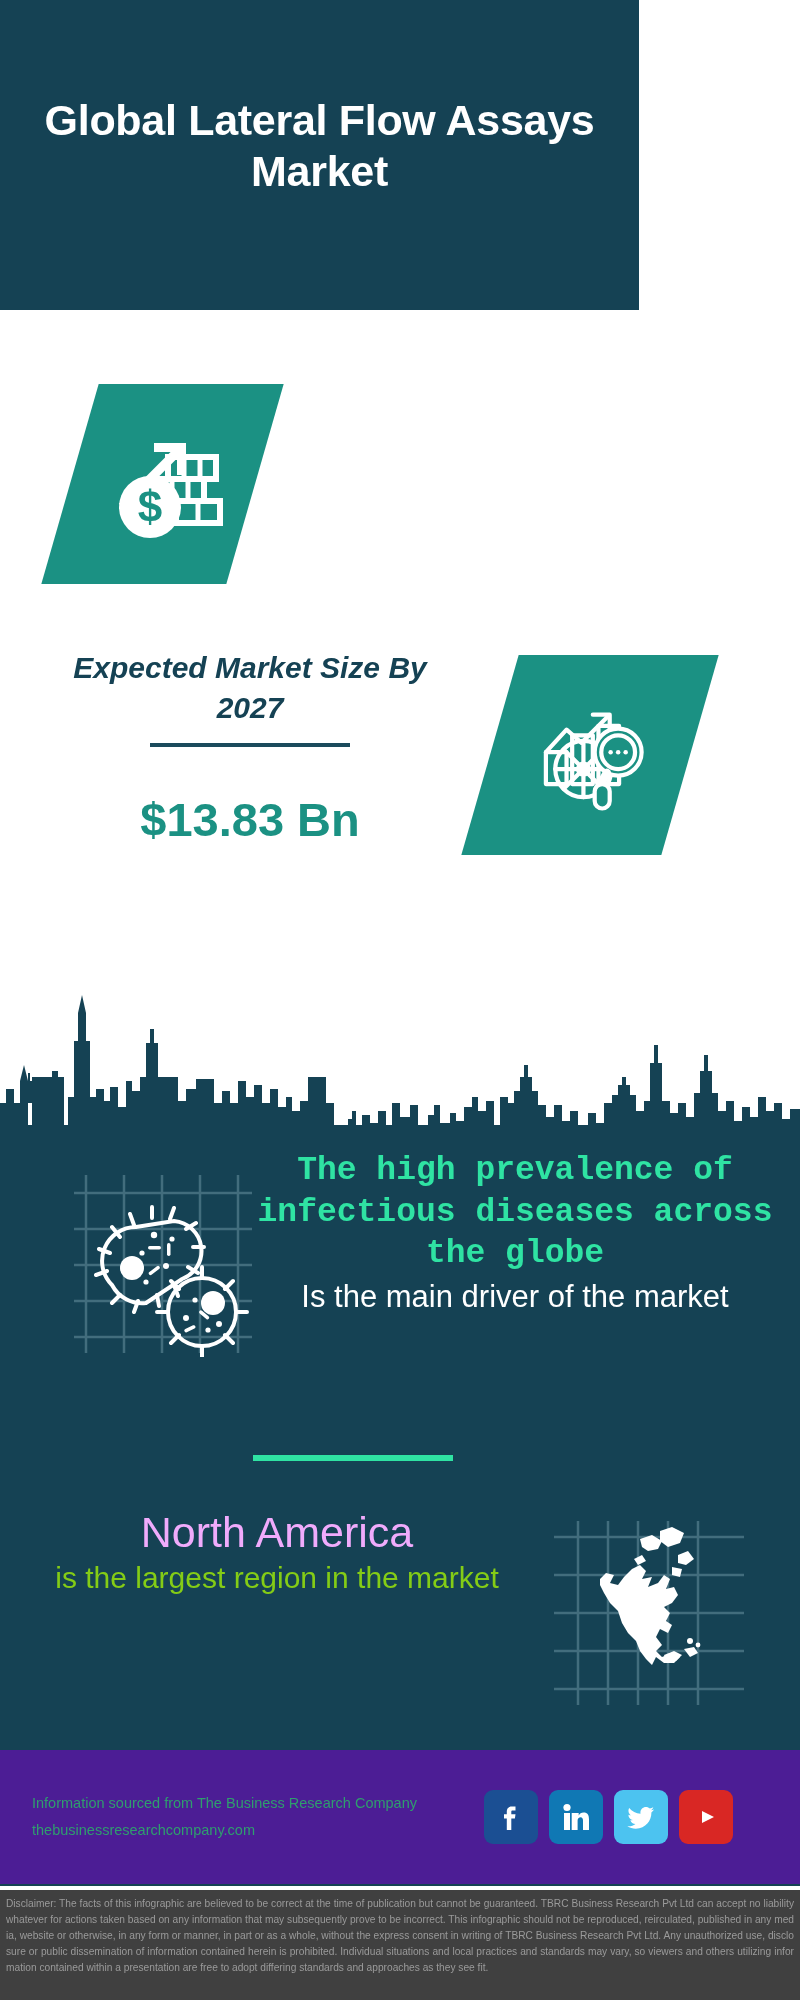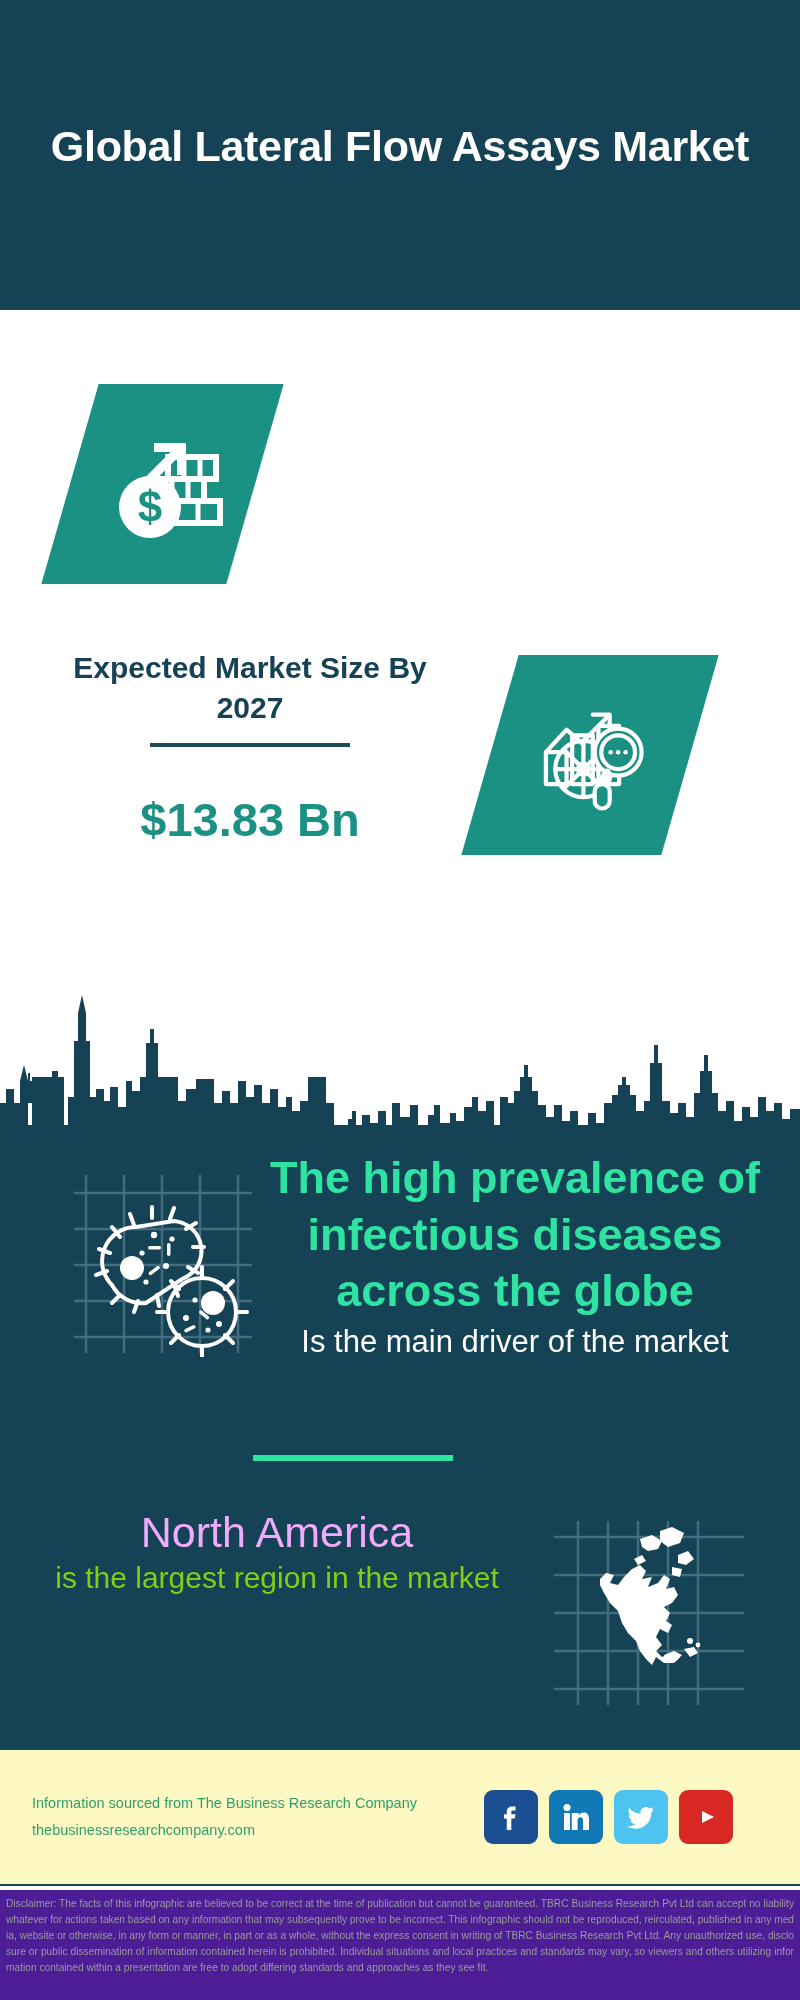--- a/index.html
+++ b/index.html
@@ -6,21 +6,21 @@
   html,body { width:800px; height:2000px; }
   body {
     font-family:"Liberation Sans", sans-serif;
     background:#ffffff;
     width:800px; height:2000px;
     position:relative; overflow:hidden;
   }
 
   
   #header {
-    position:absolute; left:0; top:0; width:800px; height:310px;
+    position:absolute; left:0; top:0; width:639px; height:310px;
     background:#154254;
     display:flex; align-items:center; justify-content:center;
   }
   #header-title {
     color:#ffffff;
     font-size:43px;
     font-weight:bold;
     line-height:1.18;
     text-align:center;
     letter-spacing:-0.3px;
@@ -56,21 +56,21 @@
     width:200px; height:4px; background:#1b4b5c; margin:16px auto 10px auto;
   }
   #growth-value {
     color:#1b9183; font-size:55px; font-weight:bold; line-height:1.05;
   }
 
   
   #size-block {
     position:absolute; left:55px; top:338px; width:390px; text-align:center;
   }
-  #size-label { color:#154254; font-size:30px; font-weight:bold; line-height:1.32; }
+  #size-label { color:#154254; font-size:30px; font-weight:bold; line-height:1.32;font-style:italic; }
   #size-value { color:#1b9183; font-size:47px; font-weight:bold; line-height:1.05;margin-top:48px; }
   #size-icon-tile { left:490px; top:345px; width:200px; height:200px; }
 
   
   #skyline-wrap {
     position:absolute; left:0; top:985px; width:800px; height:155px;
     overflow:hidden;
   }
   #skyline-wrap svg { display:block; width:800px; height:155px; }
 
@@ -79,62 +79,62 @@
     position:absolute; left:0; top:1125px; width:800px; height:625px;
     background:#154254;
   }
 
   
   #bacteria-icon { position:absolute; left:62px; top:42px; width:195px; height:190px; }
   #driver-block {
     position:absolute; left:255px; top:25px; width:520px; text-align:center;
   }
   #driver-headline {
-    color:#2FE3A3; font-size:45px; font-weight:bold; line-height:1.26;
+    color:#2FE3A3; font-size:33px; font-weight:bold; line-height:1.26;font-family:Liberation Mono, monospace;
   }
   #driver-sub {
     color:#ffffff; font-size:31px; font-weight:normal; line-height:1.28; margin-top:2px;
   }
   #green-divider {
     position:absolute; left:253px; top:1455px; width:200px; height:6px;
     background:#2FE3A3;
   }
 
   
   #region-block {
     position:absolute; left:52px; top:380px; width:450px; text-align:center;
   }
   #region-headline { color:#f0abfc; font-size:43px; font-weight:normal; line-height:1.26; }
   #region-sub { color:#84cc16; font-size:30px; font-weight:normal; line-height:1.28; }
   #map-icon { position:absolute; left:548px; top:390px; width:200px; height:195px; }
 
   
   #source-bar {
     position:absolute; left:0; top:1750px; width:800px; height:136px;
-    background:#fef9c3;
+    background:#4c1d95;
     border-bottom:2px solid #154254;
     display:flex; align-items:center;
   }
   #source-texts { margin-left:32px; width:440px; }
   .source-line { color:#2f9e6e; font-size:14.5px; line-height:1.85; }
   #social-row { display:flex; gap:11px; margin-left:12px; }
   .social-btn {
     width:54px; height:54px; border-radius:9px;
     display:flex; align-items:center; justify-content:center;
   }
   #fb-btn { background:#1b4f93; }
   #li-btn { background:#1078b4; }
   #tw-btn { background:#4cc3f0; }
   #yt-btn { background:#d92724; }
   .social-btn svg { display:block; }
 
   
   #disclaimer {
     position:absolute; left:0; top:1890px; width:800px; height:110px;
-    background:#4c1d95;
+    background:#404040;
     padding:6px 6px 0 6px;
     color:#9a9a9a;
     font-size:10.2px;
     line-height:1.58;
     text-align:justify;
     word-break:break-all;
   }
 </style>
 </head>
 <body>

